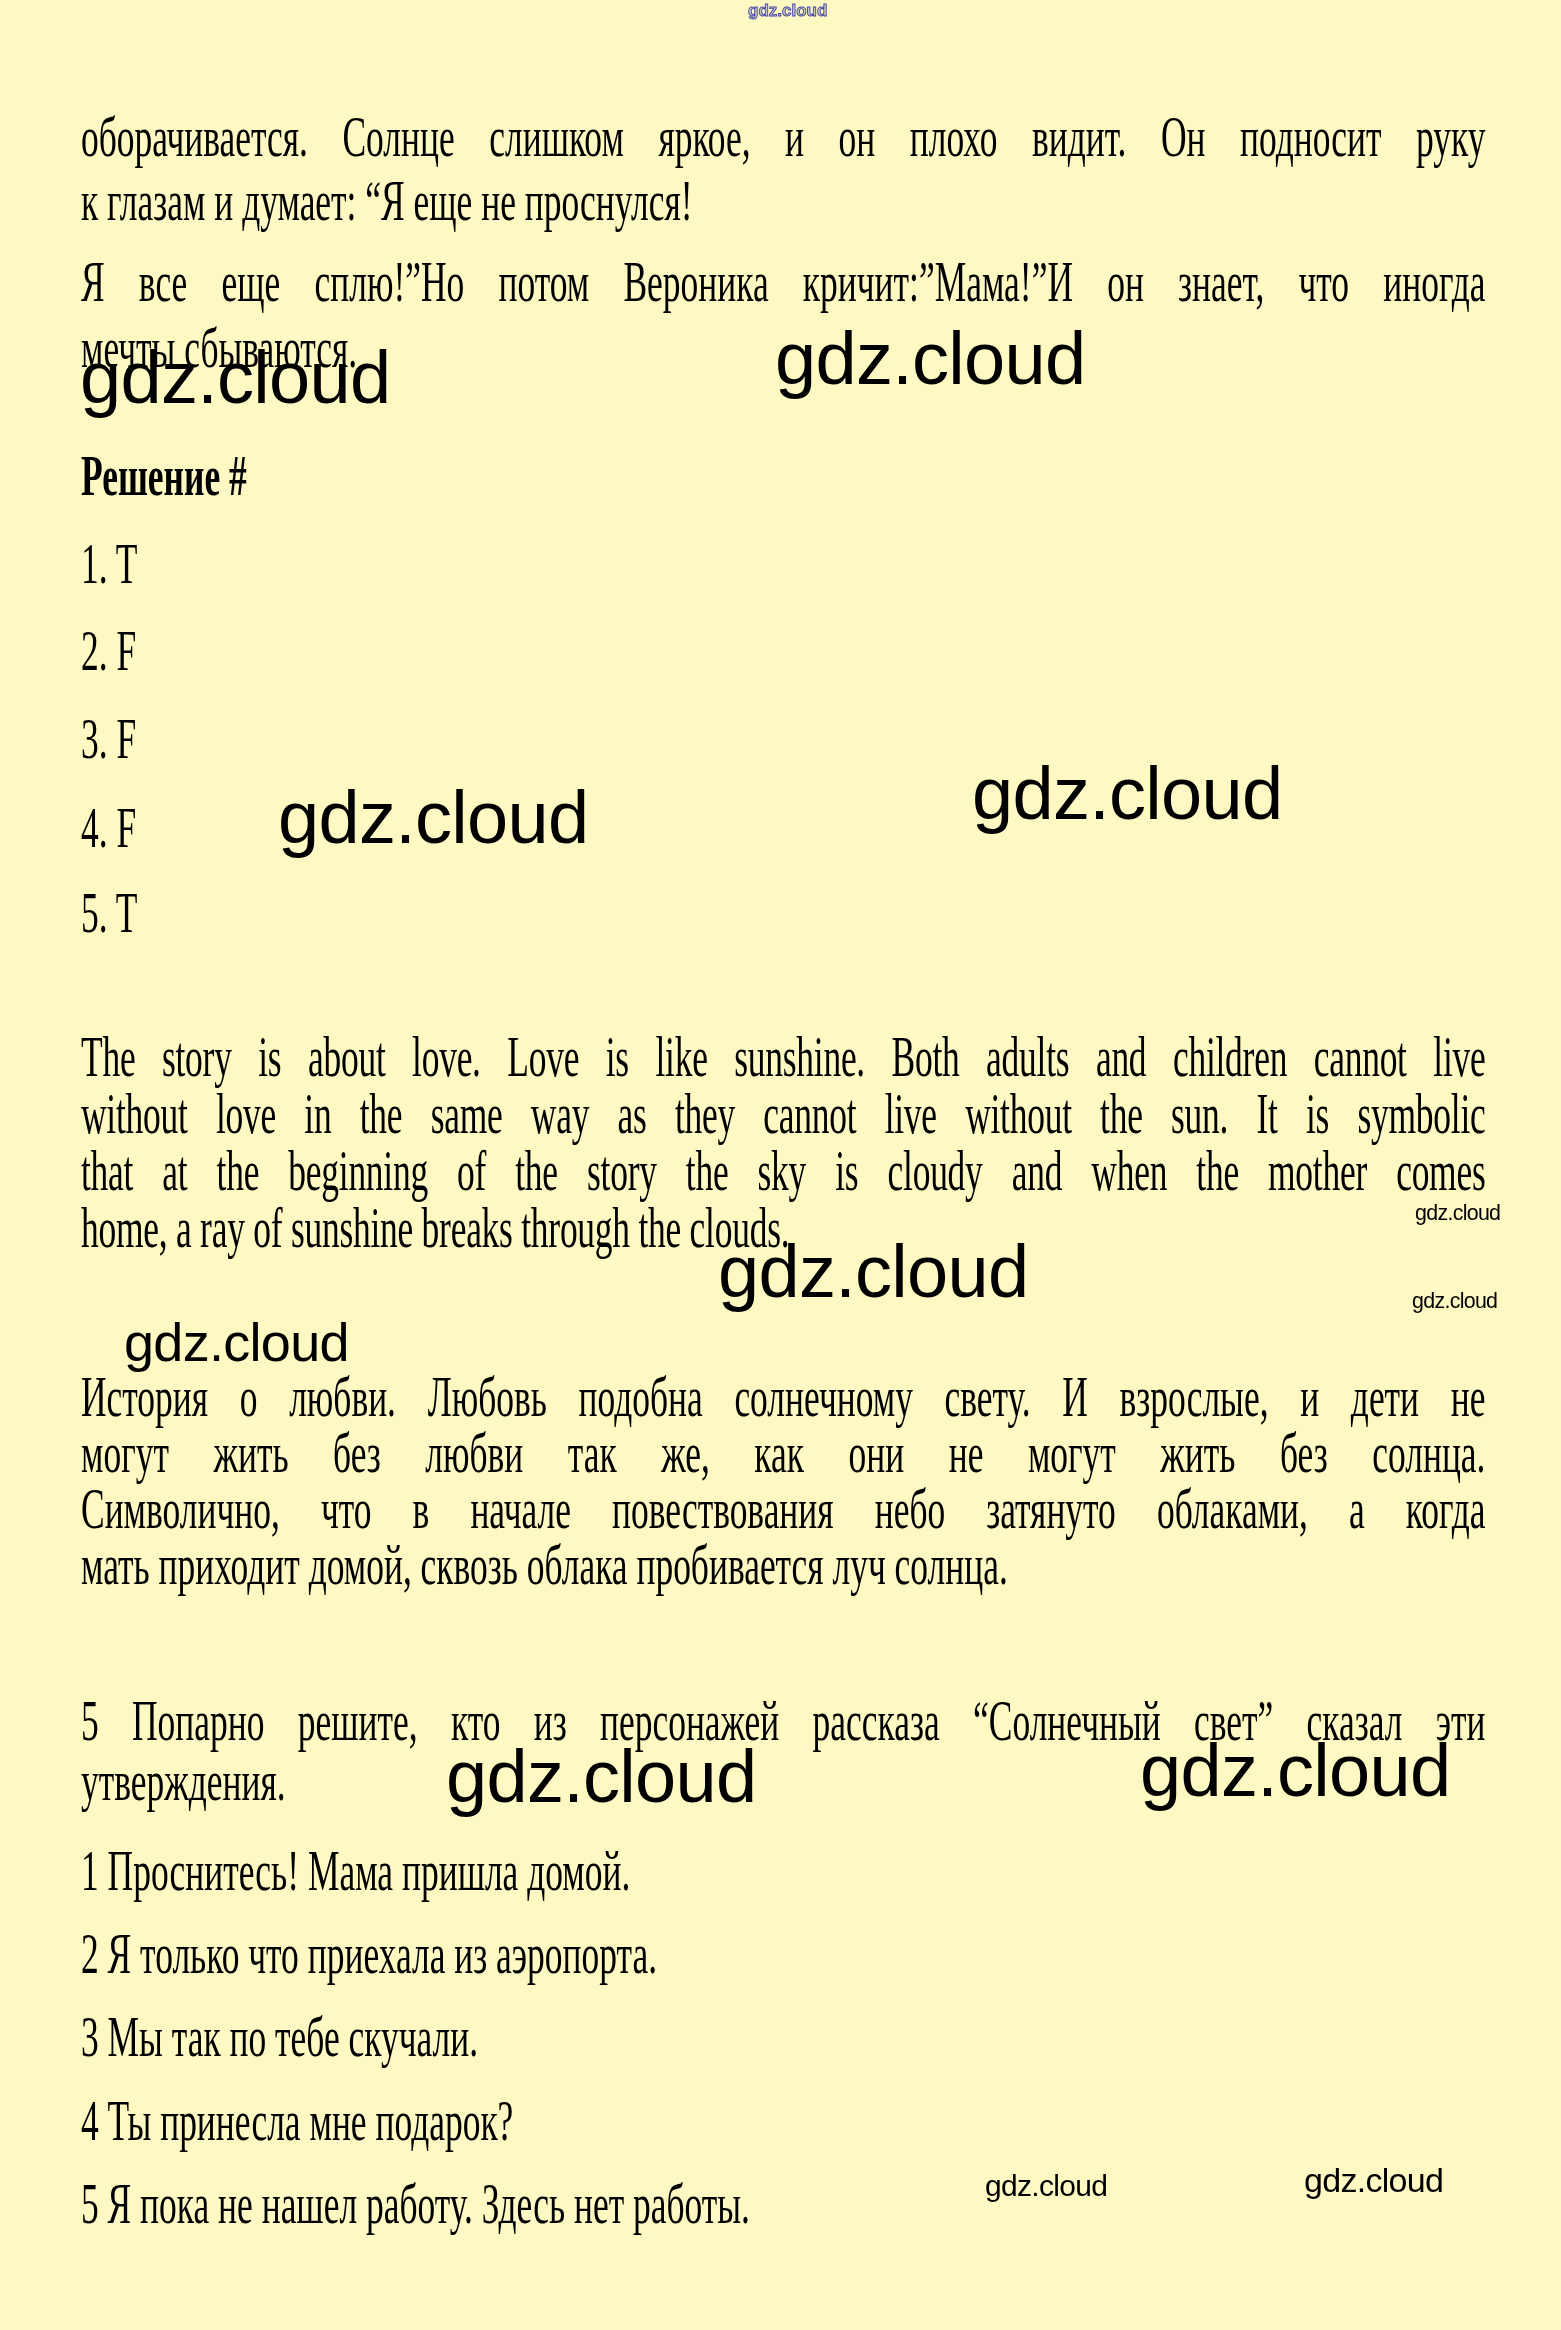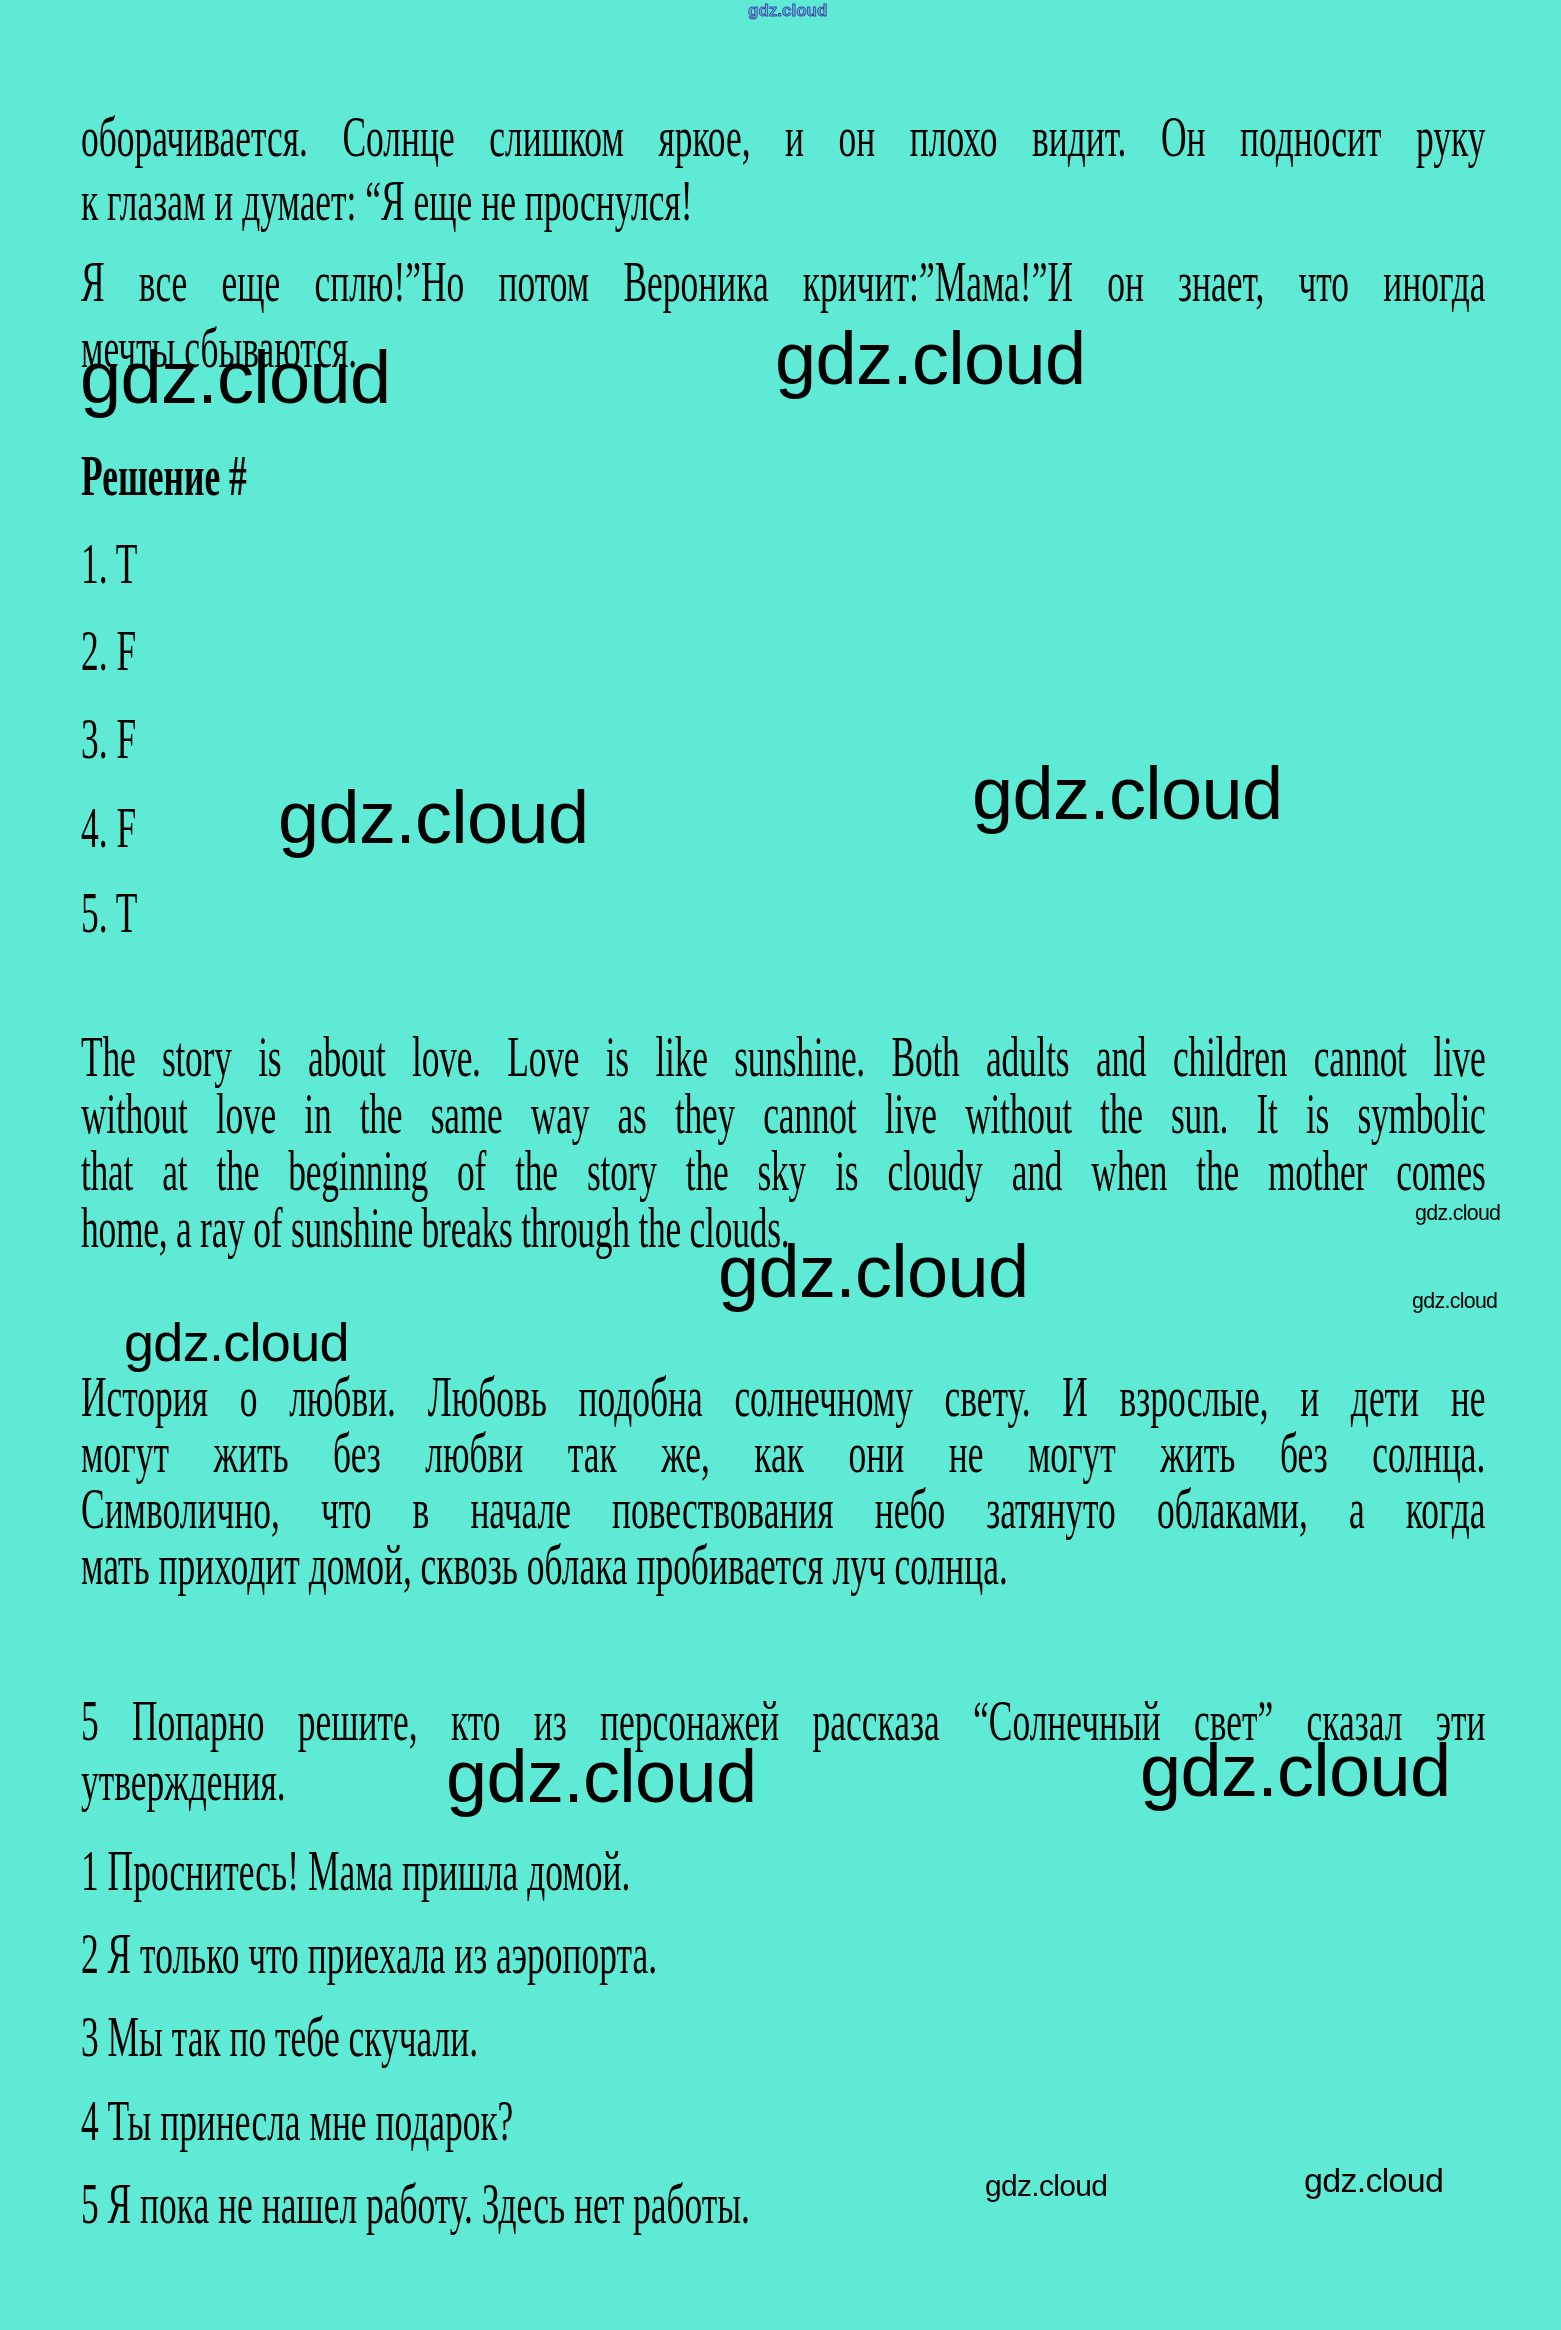--- a/index.html
+++ b/index.html
@@ -1,19 +1,19 @@
 <!DOCTYPE html>
 <html style="font-size:11.4px"><head>
 <meta charset="utf-8">
 <style>
   html,body{margin:0;padding:0;background:#888;}
   #page{
     position:relative;
     width:1562px;height:2330px;
-    background:#5eead4;
+    background:#fef9c3;
     overflow:hidden;
     font-family:"Liberation Serif", serif;
     color:#000000;
   }
   
   .tblock{
     position:absolute;
     left:81px;
     width:2258px;
     transform:scaleX(0.622);

